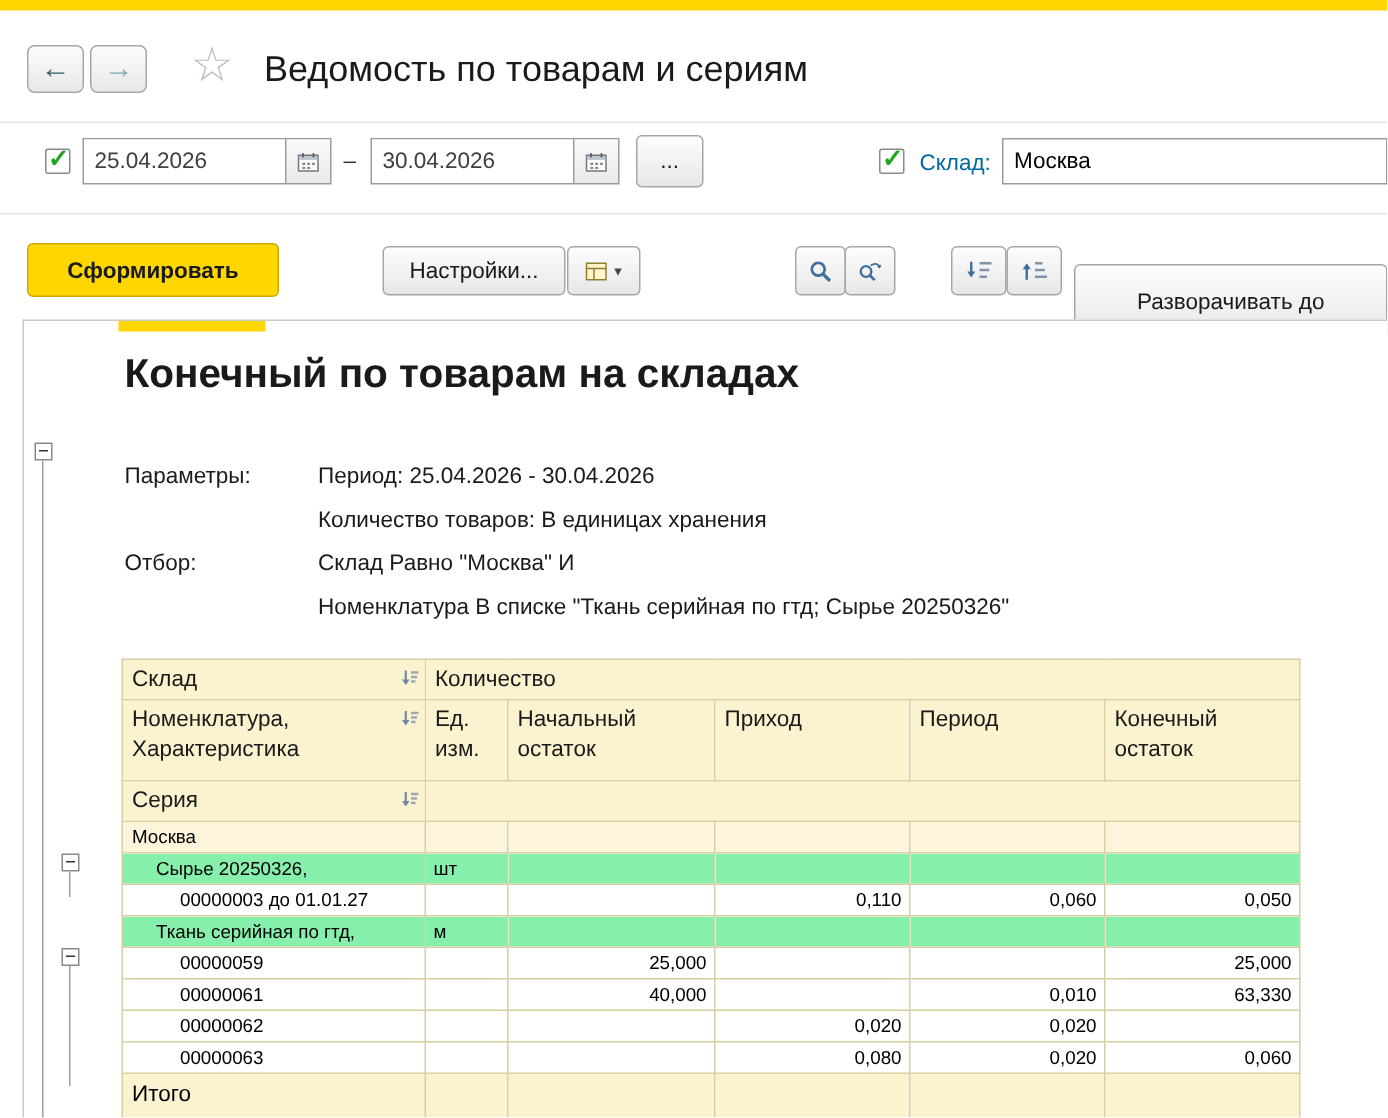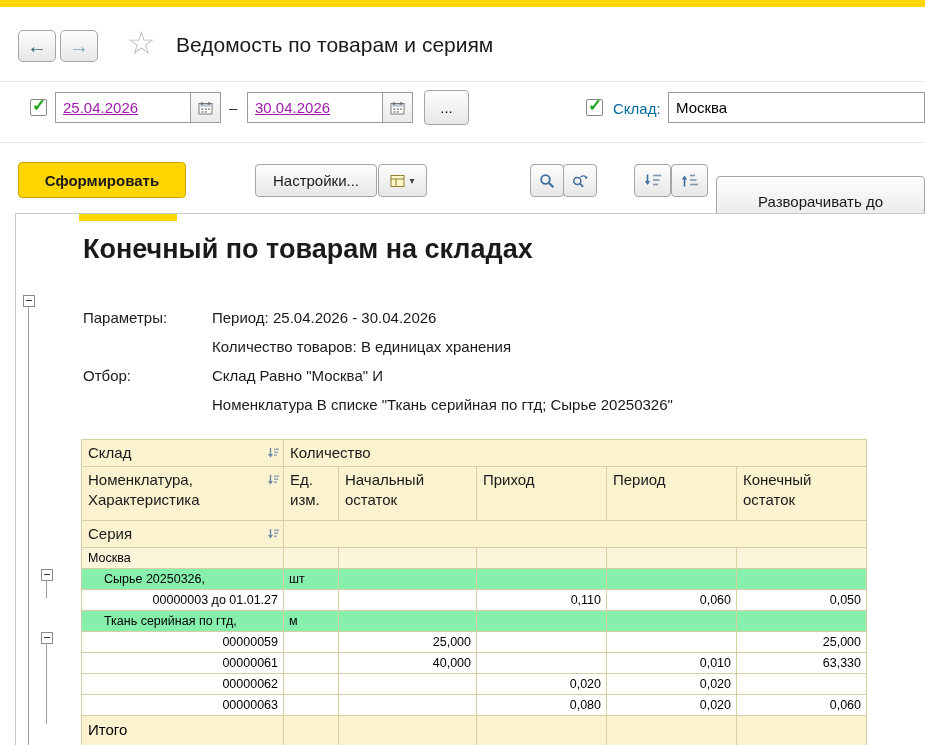--- a/index.html
+++ b/index.html
@@ -10,27 +10,27 @@
   .top-accent { position:absolute; top:0; left:0; width:100%; height:7px; background:#FFD600; }
   .hsep { position:absolute; left:0; right:0; height:1px; background:#e6e6e6; }
 
   
   .nav-btn { position:absolute; top:30px; width:38px; height:32px; border:1px solid #a6a6a6; border-radius:5px;
              background:linear-gradient(#fdfdfd,#e7e7e7); font-size:20px; font-weight:bold;
              display:flex; align-items:center; justify-content:center; cursor:pointer; padding:0; }
   .nav-back { left:18px; color:#2f6070; }
   .nav-fwd  { left:60px; color:#7fa8b5; }
   .star { position:absolute; left:127px; top:24px; font-size:32px; color:#b9bfc4; cursor:pointer; }
-  .win-title { position:absolute; left:176px; top:33px; margin:0; font-size:21px; font-weight:400; color:#1a1a1a; }
+  .win-title { position:absolute; left:176px; top:33px; margin:0; font-size:24px; font-weight:400; color:#1a1a1a; }
 
   
   .checkbox { position:absolute; width:17px; height:17px; border:1px solid #8a8a8a; border-radius:2px; background:#fff; cursor:pointer; }
   .checkbox .check { position:absolute; left:1px; top:-5px; font-size:17px; font-weight:bold; color:#1fa51f; }
   .date-group { position:absolute; height:31px; border:1px solid #9b9b9b; background:#fff; display:flex; }
-  .date-group input { border:none; outline:none; flex:1; min-width:0; padding:0 7px; font:15px "Liberation Sans",sans-serif; color:#a21caf;text-decoration:underline; }
+  .date-group input { border:none; outline:none; flex:1; min-width:0; padding:0 7px; font:15px "Liberation Sans",sans-serif; color:#404040; }
   .cal-btn { width:30px; border:none; border-left:1px solid #9b9b9b; background:linear-gradient(#fbfbfb,#e9e9e9);
              display:flex; align-items:center; justify-content:center; cursor:pointer; padding:0; }
   .dash { position:absolute; font-size:15px; color:#333; }
   .wh-label { position:absolute; font-size:15px; color:#0369a1; }
   .wh-input { position:absolute; height:31px; border:1px solid #9b9b9b; padding:0 7px; font:15px "Liberation Sans",sans-serif; color:#000; }
 
   
   .btn { position:absolute; border:1px solid #a6a6a6; border-radius:4px; background:linear-gradient(#fdfdfd,#e7e7e7);
          font:15px "Liberation Sans",sans-serif; color:#1a1a1a; display:flex; align-items:center; justify-content:center;
          gap:4px; cursor:pointer; padding:0 8px; }
@@ -55,21 +55,21 @@
   table.rep thead th { background:#fbf2cf; font-weight:normal; text-align:left; vertical-align:top;
                        padding:3px 6px; font-size:15px; line-height:1.3; color:#1a1a1a; white-space:normal; }
   tr.h-a { height:27px; } tr.h-b { height:54px; } tr.h-c { height:23px; }
   .c-rel { position:relative; padding-right:20px !important; }
   .sort { position:absolute; right:3px; top:4px; }
   table.rep tbody td { font-size:12.5px; padding:2px 5px; color:#000; white-space:nowrap; }
   table.rep tbody tr { height:21px; }
   .c-num { text-align:right; }
   .r-group td { background:#fcf5dc; }
   .r-subgroup td { background:#86efac; }
-  .lvl0 { padding-left:6px !important; } .lvl1 { padding-left:22px !important; } .lvl2 { padding-left:38px !important;text-align:right; }
+  .lvl0 { padding-left:6px !important; } .lvl1 { padding-left:22px !important; } .lvl2 { padding-left:38px !important; }
   .r-footer td { background:#fbf2cf; height:32px; vertical-align:top; }
   .f-label { font-size:15px; padding:5px 6px !important; }
 </style>
 </head>
 <body>
 
 <div class="app">
   <div class="top-accent"></div>
 
   <button class="nav-btn nav-back">

